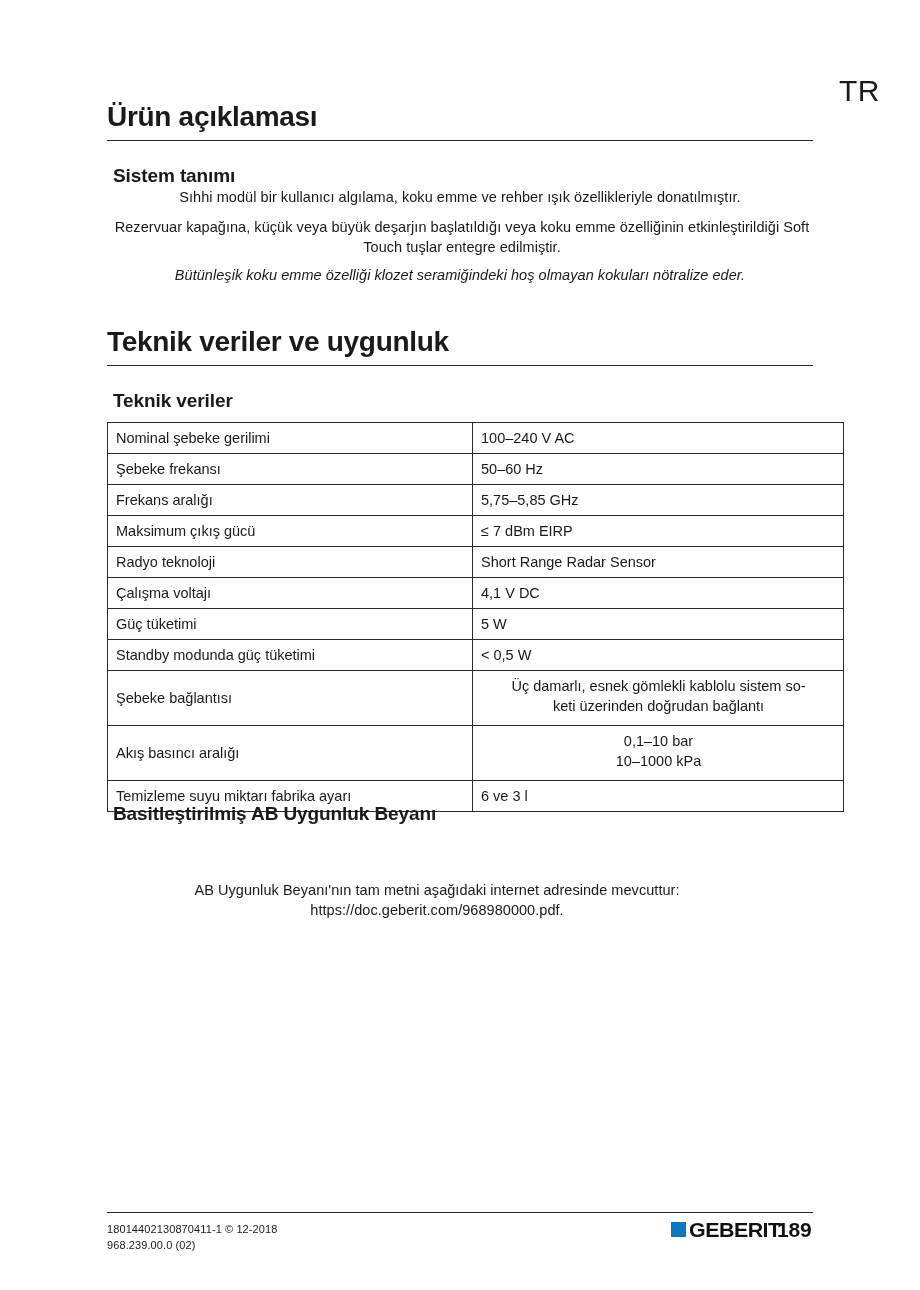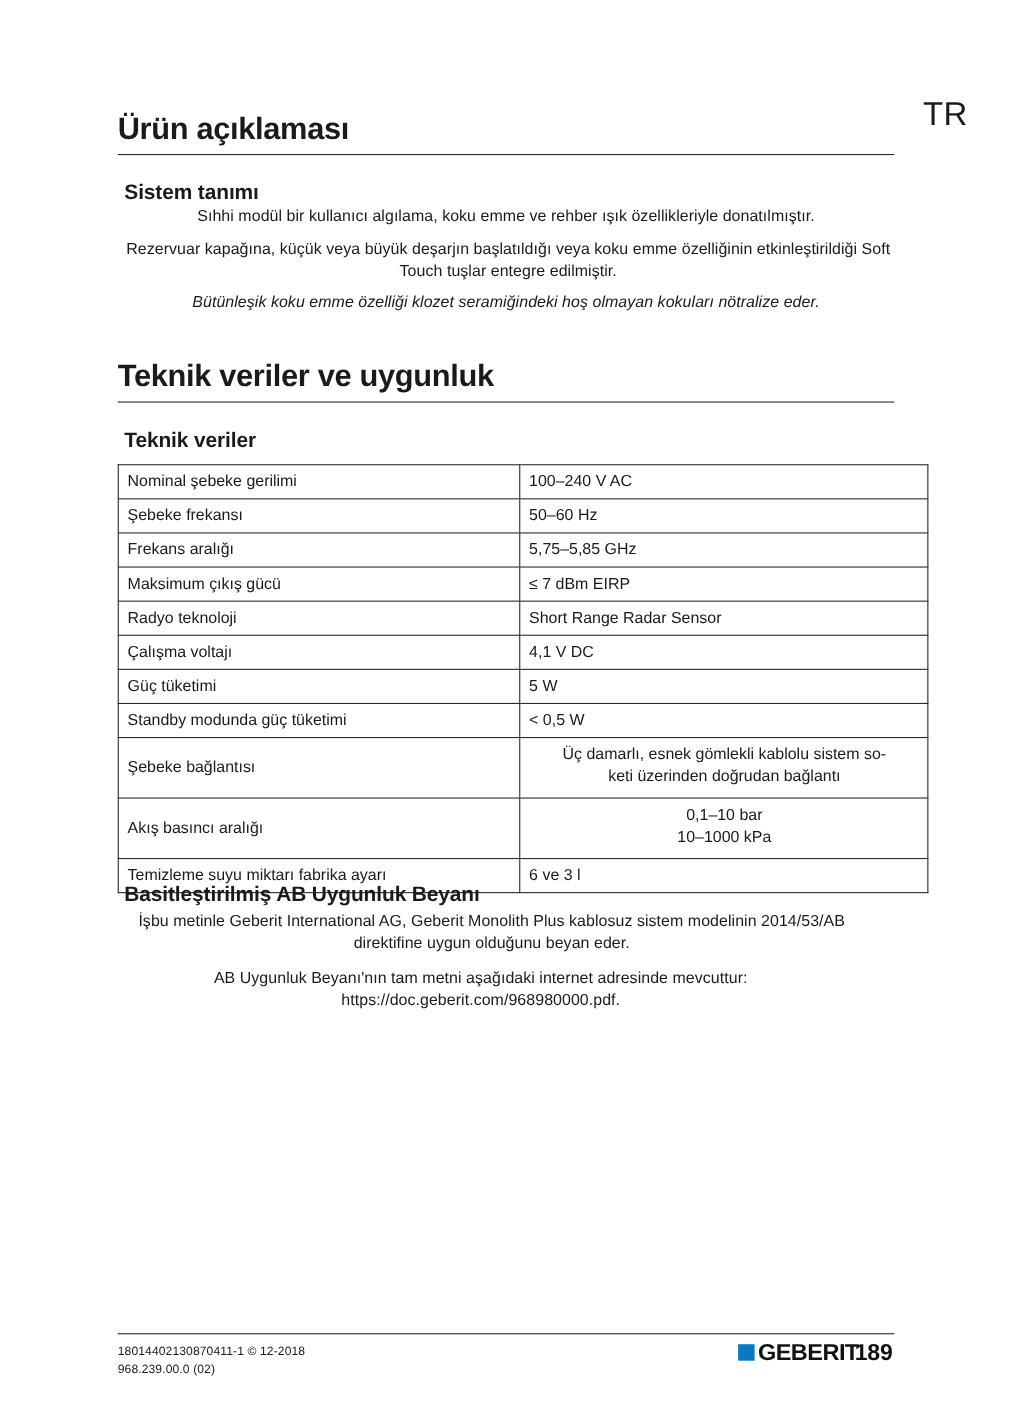--- a/index.html
+++ b/index.html
@@ -21,21 +21,21 @@
     left: 0; top: 0;
     width: 920px;
     height: 1290px;
     overflow: hidden;
   }
 
   
   .lang-marker {
     position: absolute;
     right: 40px;
-    top: 88px;
+    top: 74px;
     font-size: 30px;
     line-height: 34px;
     font-weight: 400;
     letter-spacing: 0.5px;
     color: #1a1a1a;
   }
 
   
   h1.chapter-title {
     margin: 0;
@@ -241,21 +241,20 @@
         <tr>
           <td class="spec-label">Temizleme suyu miktarı fabrika ayarı</td>
           <td class="spec-value">6 ve 3 l</td>
         </tr>
       </tbody>
     </table>
   </div>
 
   <h2 class="section-title h2-beyan">Basitleştirilmiş AB Uygunluk Beyanı</h2>
 
-  <p class="body-text p-decl-1">İşbu metinle Geberit International AG, Geberit Monolith Plus kablosuz sistem modelinin 2014/53/AB direktifine uygun olduğunu beyan eder.</p>
   <p class="body-text p-decl-2">AB Uygunluk Beyanı'nın tam metni aşağıdaki internet adresinde mevcuttur: https://doc.geberit.com/968980000.pdf.</p>
 
   <div class="footer-rule"></div>
 
   <div class="footer-codes">
     <span>18014402130870411-1 © 12-2018</span>
     <span>968.239.00.0 (02)</span>
   </div>
 
   <div class="footer-brand">

